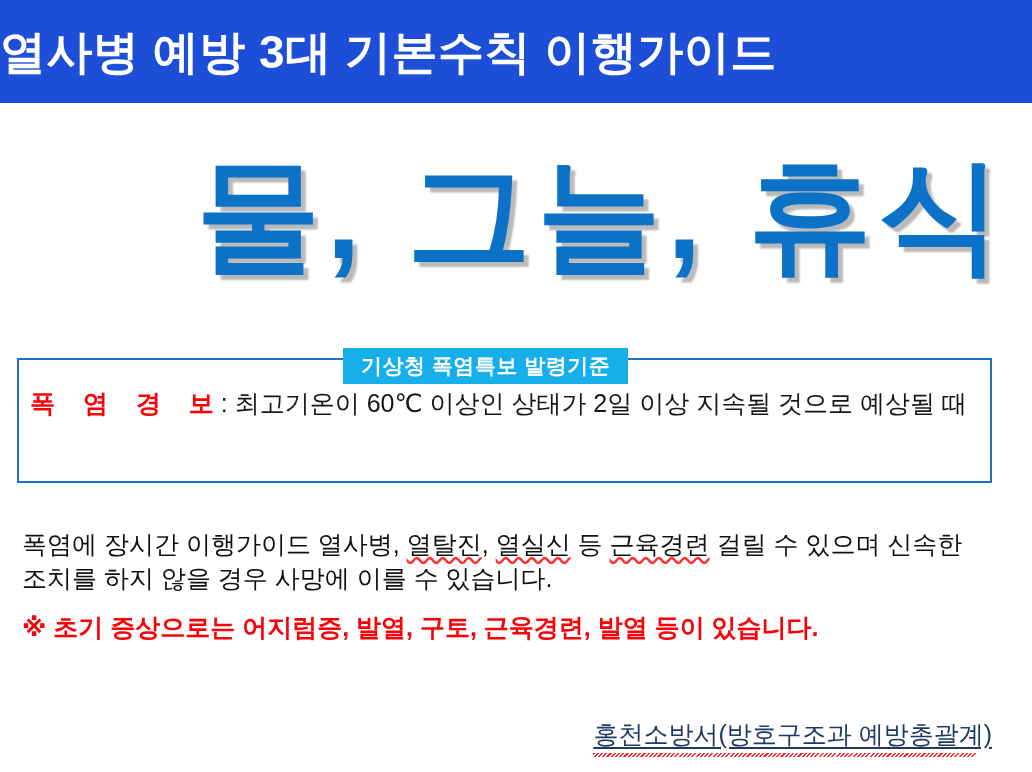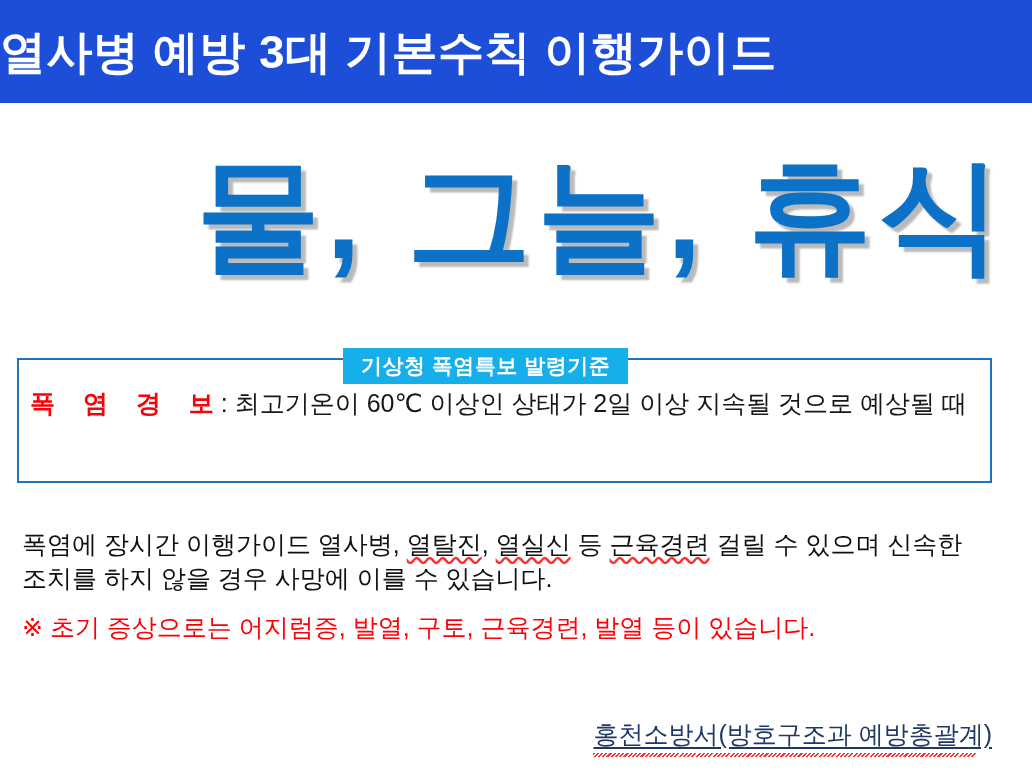--- a/index.html
+++ b/index.html
@@ -127,21 +127,21 @@
     text-underline-offset: 3px;
     margin-top: 32px;
   }
 
   
   .warning-line {
     position: absolute;
     left: 22px;
     top: 611px;
     font-size: 25px;
-    font-weight: normal;
+    font-weight: bold;
     color: #fb0007;
     white-space: nowrap;
   }
 
   
   .footer-credit {
     position: absolute;
     left: 0;
     top: 718px;
     width: 992px;

